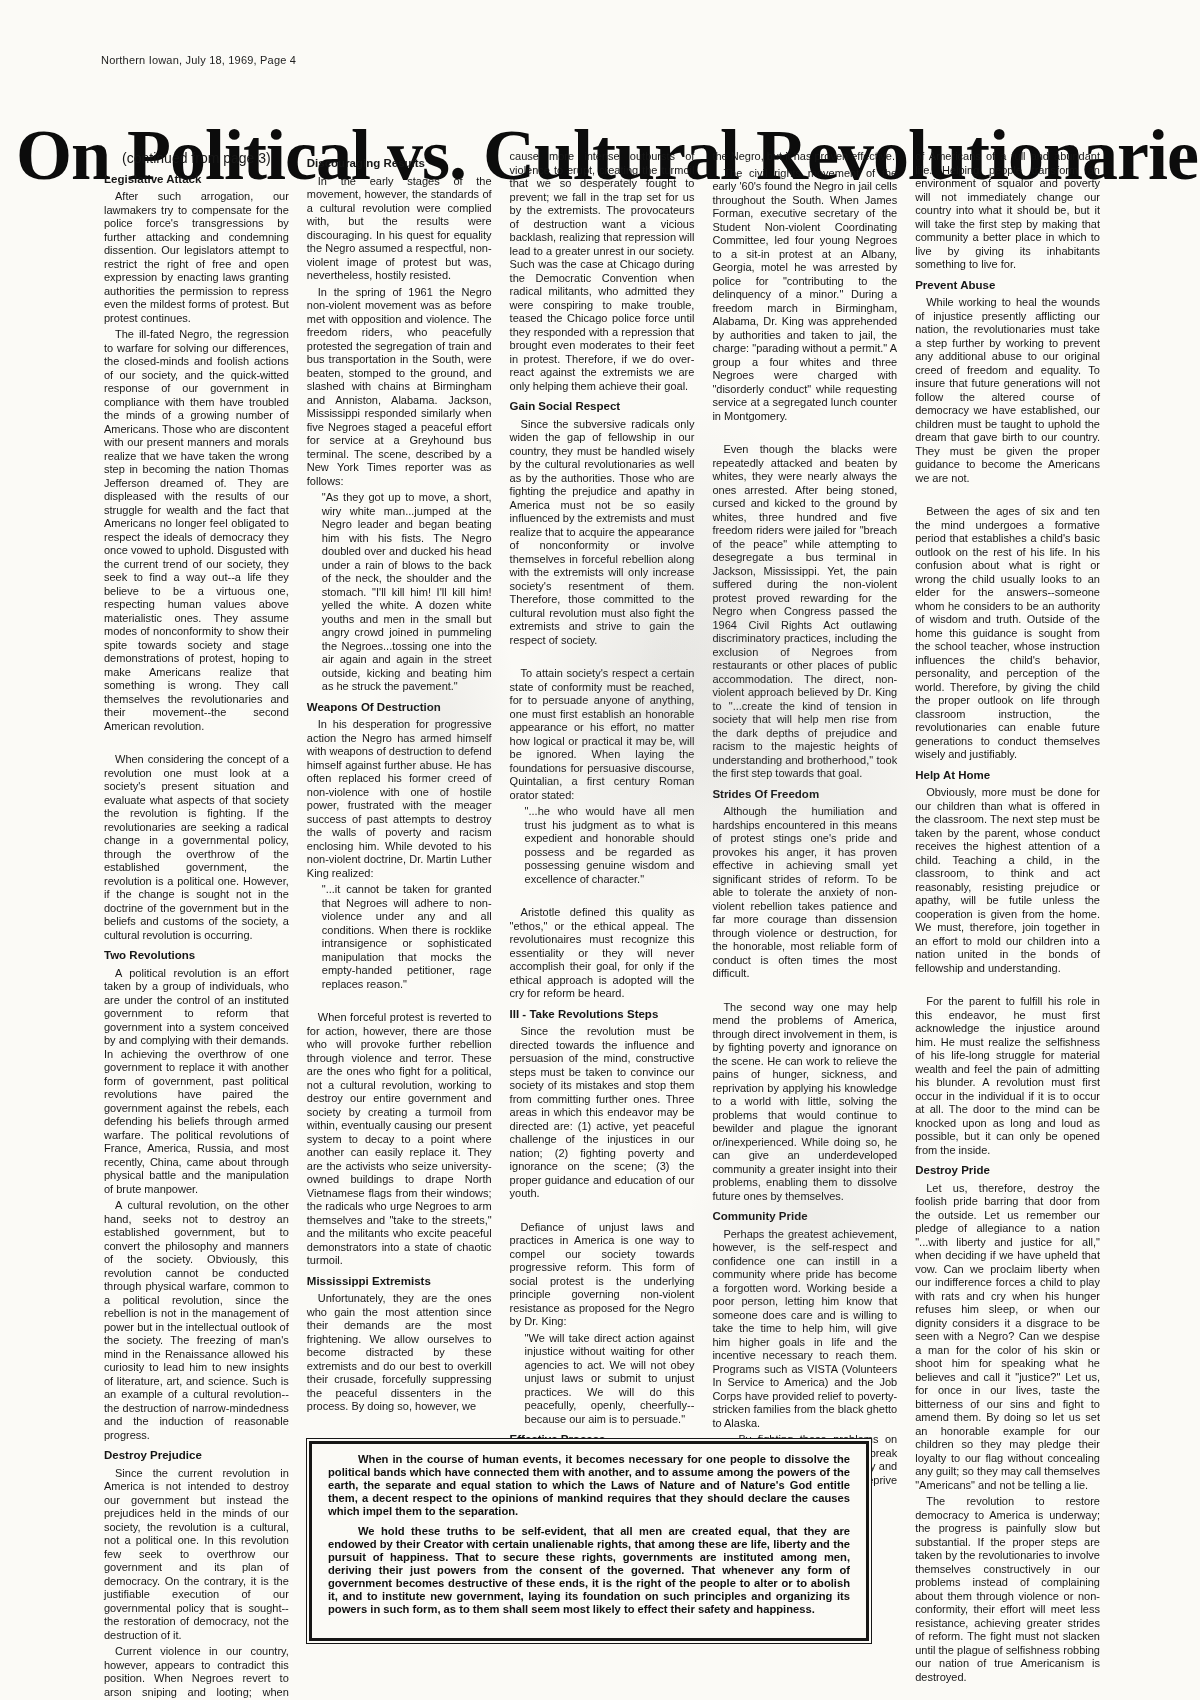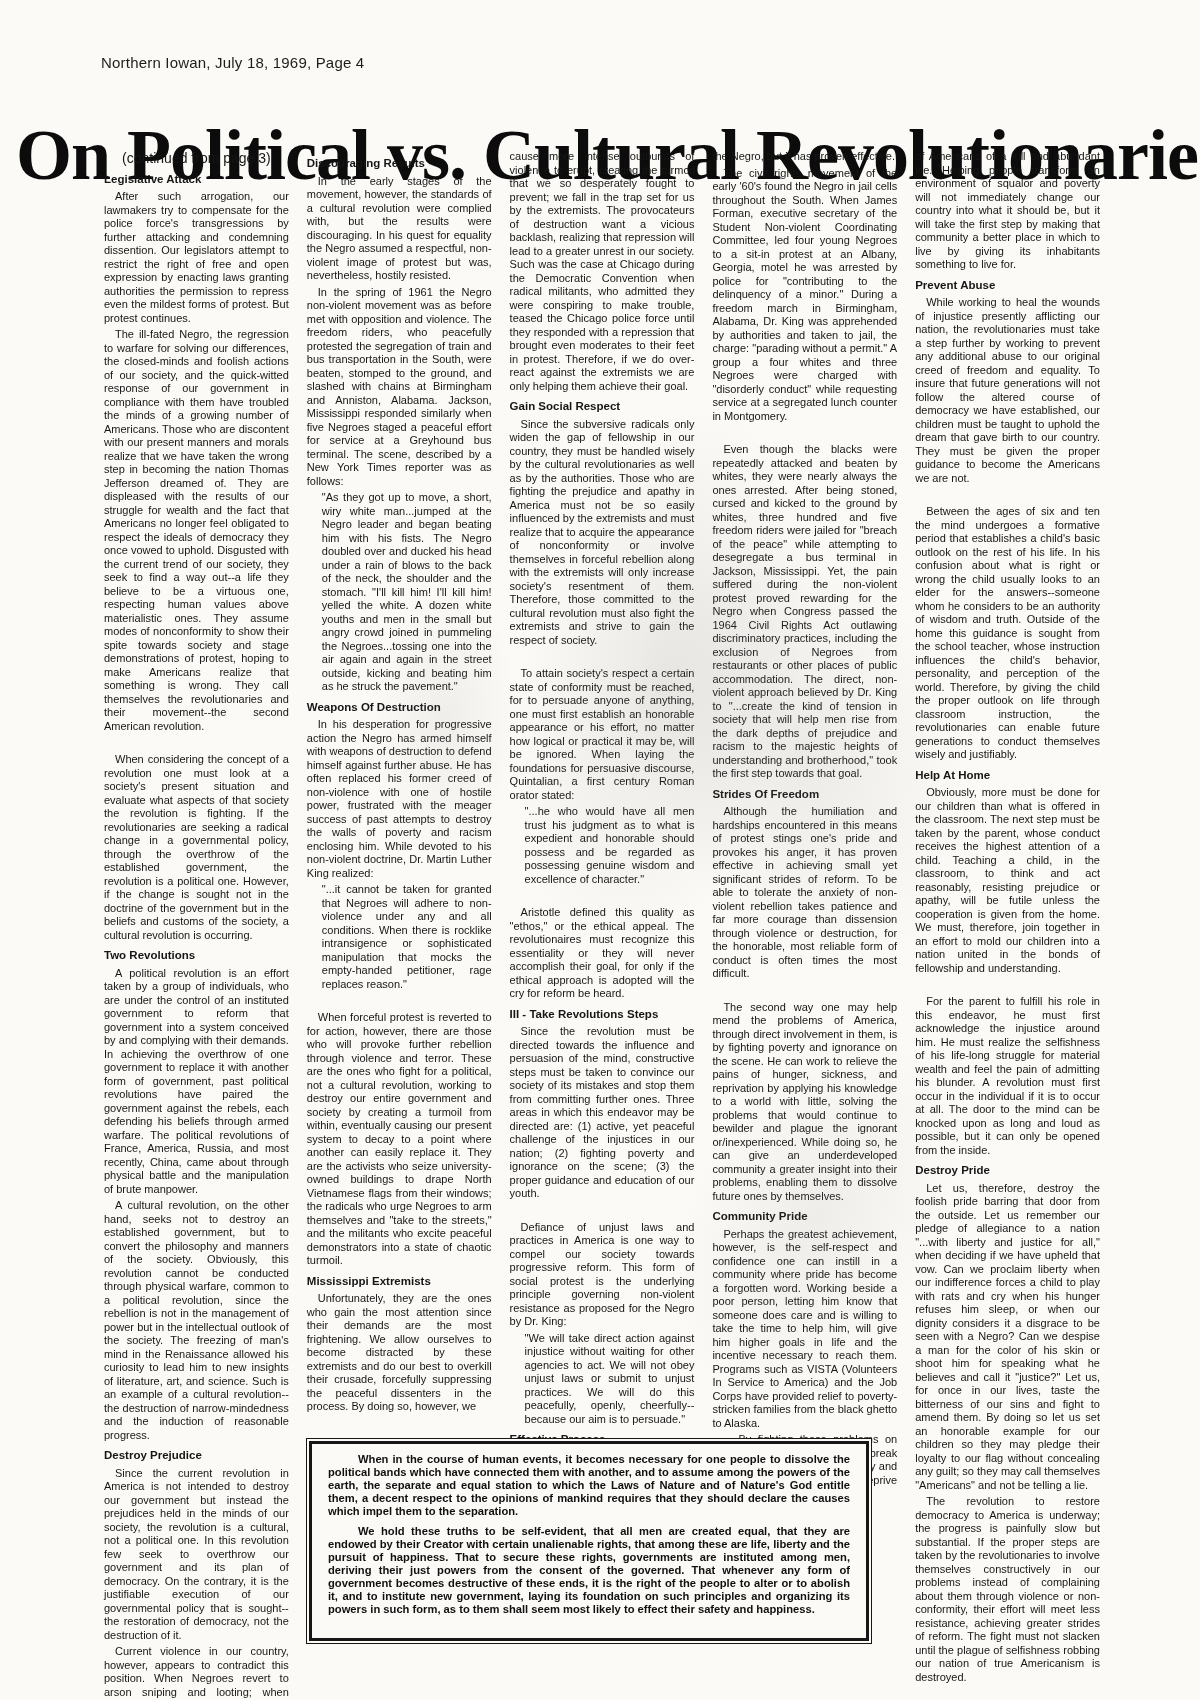--- a/index.html
+++ b/index.html
@@ -4,21 +4,21 @@
 <title>Newspaper Page</title>
 <style>
   html,body{margin:0;padding:0;}
   body{
     width:1200px;height:1700px;position:relative;overflow:hidden;
     background:#fbfaf6;color:#141414;
     font-family:"Liberation Sans",sans-serif;
   }
   .masthead{
     position:absolute;top:54px;left:101px;
-    font-size:15px;letter-spacing:.2px;color:#1d1d1d;
+    font-size:11px;letter-spacing:.2px;color:#1d1d1d;
   }
   .headline{
     position:absolute;top:66px;left:0;width:100%;text-align:center;
     font-family:"Liberation Serif",serif;font-weight:600;
     font-size:72px;letter-spacing:-1px;color:#0c0c0c;white-space:nowrap;padding-left:16px;
   }
   .content{
     position:absolute;top:150px;left:104px;width:996px;
     display:flex;gap:18px;
   }

